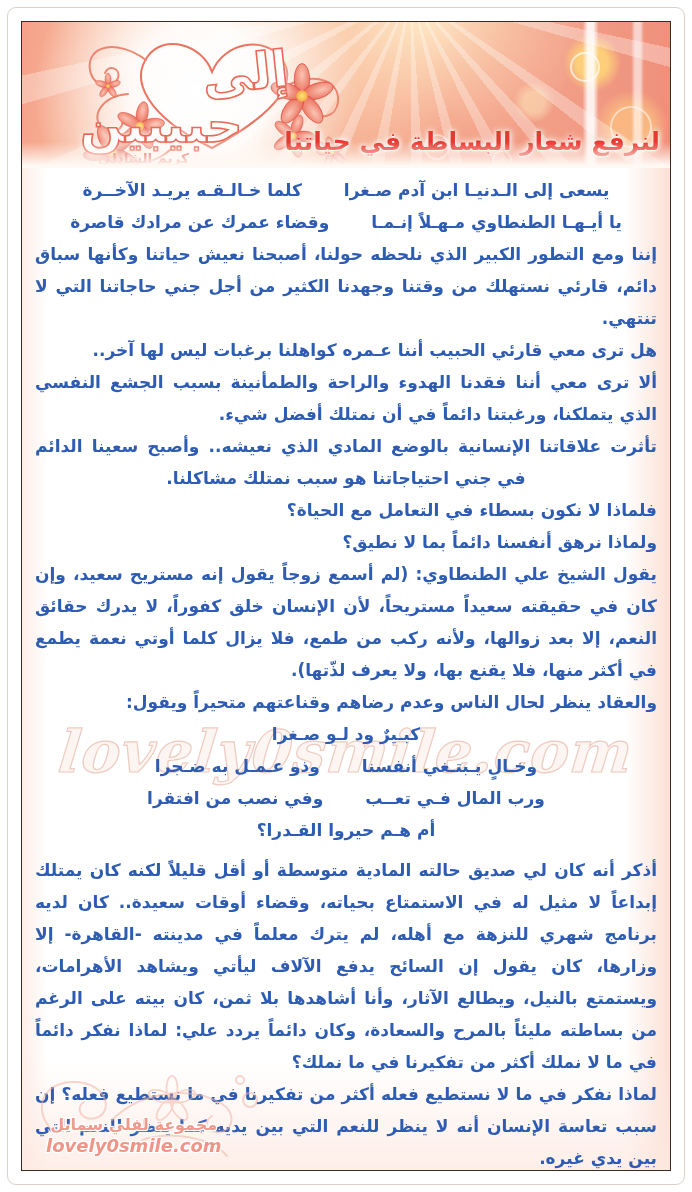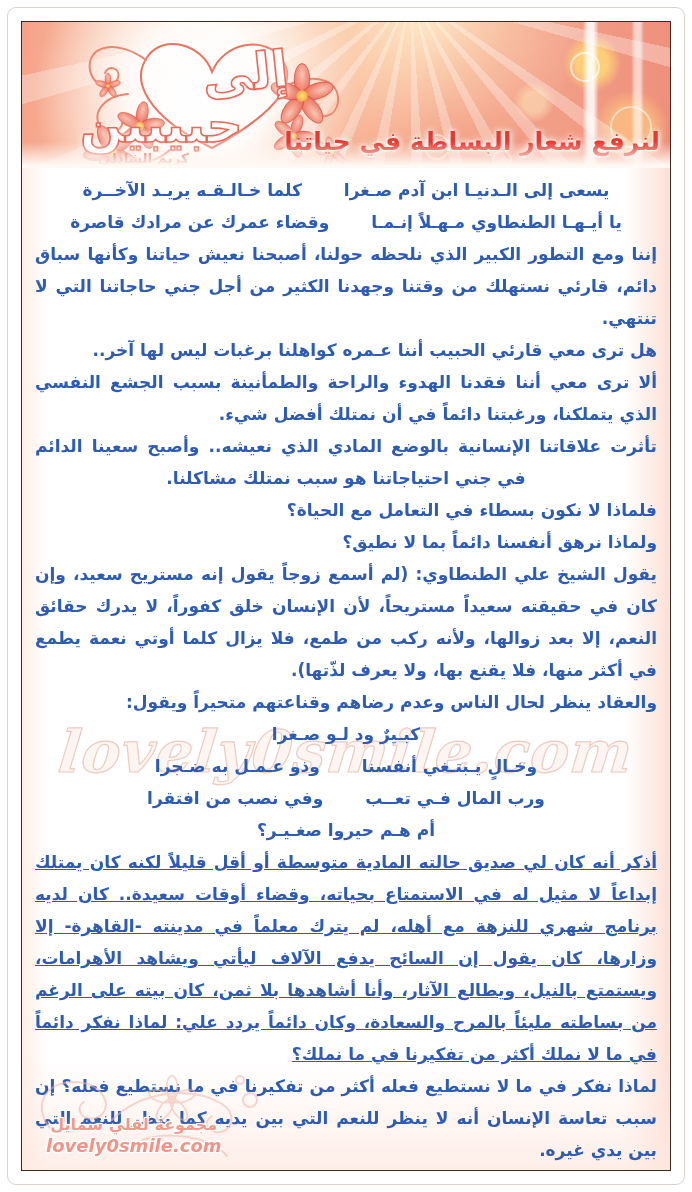--- a/index.html
+++ b/index.html
@@ -82,21 +82,21 @@
     font-family:"DejaVu Serif",serif;font-style:italic;font-size:58px;font-weight:bold;
     letter-spacing:1px;color:rgba(250,236,230,.55);
     -webkit-text-stroke:1.2px #eecbc0;transform:skewX(-6deg);
     pointer-events:none;white-space:nowrap;
   }
   .blocks{position:relative;z-index:1;}
   .para{margin:0;text-align:justify;}
   .para.center-last{text-align-last:auto;}
   .para.center-last{text-align:justify;}
   .para.center-last{ text-align-last:center; }
-  .para.gap-before{margin-top:0;text-decoration:underline;}
+  .para.gap-before{margin-top:8px;}
   .poem{display:flex;flex-direction:column;align-items:center;margin:0;}
   .poem-line{display:flex;gap:42px;white-space:nowrap;}
   
   .footer{position:absolute;left:24px;bottom:14px;z-index:2;text-align:center;}
   .footer-name{
     font-size:16px;font-weight:bold;color:#f09a8d;direction:rtl;line-height:20px;
     text-shadow:-1px -1px 0 #fff,1px -1px 0 #fff,-1px 1px 0 #fff,1px 1px 0 #fff,0 0 4px #fff;
   }
   .footer-url{
     font-size:18px;font-weight:bold;font-style:italic;color:#ef9486;line-height:21px;
@@ -240,21 +240,21 @@
           </div>
           <div class="poem-line">
             <span>وخـالٍ يـبتـغي أنفسنا</span>
             <span>وذو عـمـل به ضـجرا</span>
           </div>
           <div class="poem-line">
             <span>ورب المال فـي تعــب</span>
             <span>وفي نصب من افتقرا</span>
           </div>
           <div class="poem-line">
-            <span>أم هـم حيروا صغـيـر؟</span>
+            <span>أم هـم حيروا القـدرا؟</span>
           </div>
         </div>
         <p class="para gap-before">أذكر أنه كان لي صديق حالته المادية متوسطة أو أقل قليلاً لكنه كان يمتلك إبداعاً لا مثيل له في الاستمتاع بحياته، وقضاء أوقات سعيدة.. كان لديه برنامج شهري للنزهة مع أهله، لم يترك معلماً في مدينته -القاهرة- إلا وزارها، كان يقول إن السائح يدفع الآلاف ليأتي ويشاهد الأهرامات، ويستمتع بالنيل، ويطالع الآثار، وأنا أشاهدها بلا ثمن، كان بيته على الرغم من بساطته مليئاً بالمرح والسعادة، وكان دائماً يردد علي: لماذا نفكر دائماً في ما لا نملك أكثر من تفكيرنا في ما نملك؟</p>
         <p class="para">لماذا نفكر في ما لا نستطيع فعله أكثر من تفكيرنا في ما نستطيع فعله؟ إن سبب تعاسة الإنسان أنه لا ينظر للنعم التي بين يديه كما ينظر للنعم التي بين يدي غيره.</p>
       </div>
   </div>
 
   <svg class="footer-flourish" width="250" height="110" viewBox="0 0 250 110">
     <g fill="none" stroke="#f2b5a8" stroke-width="2" stroke-linecap="round">
       <path d="M30,70 C10,50 20,20 55,22 C85,24 92,52 74,58 C60,62 52,48 62,42"></path>

